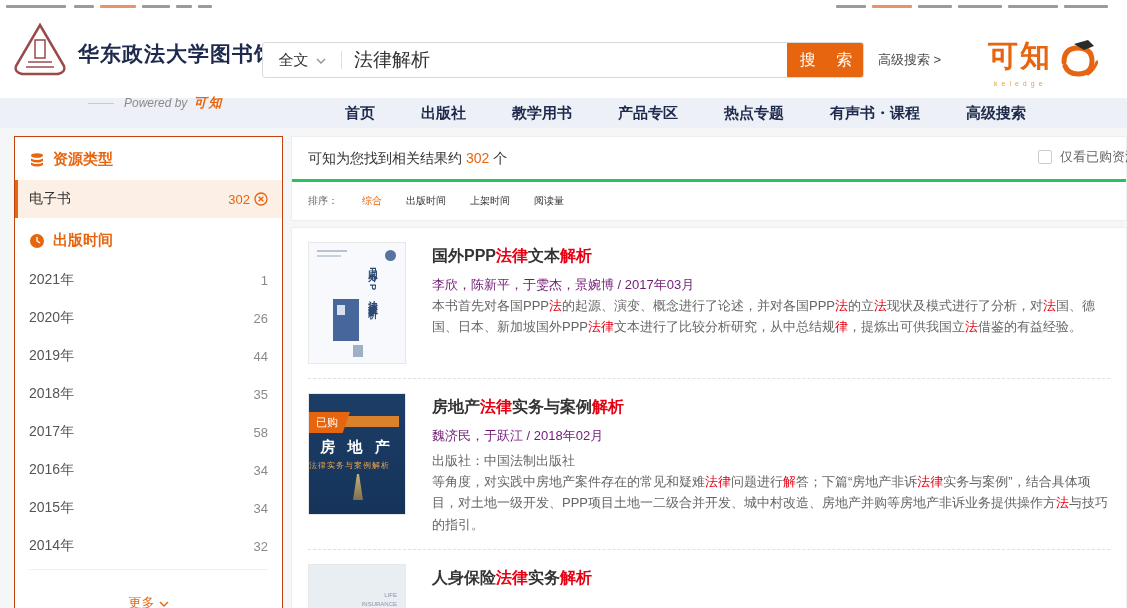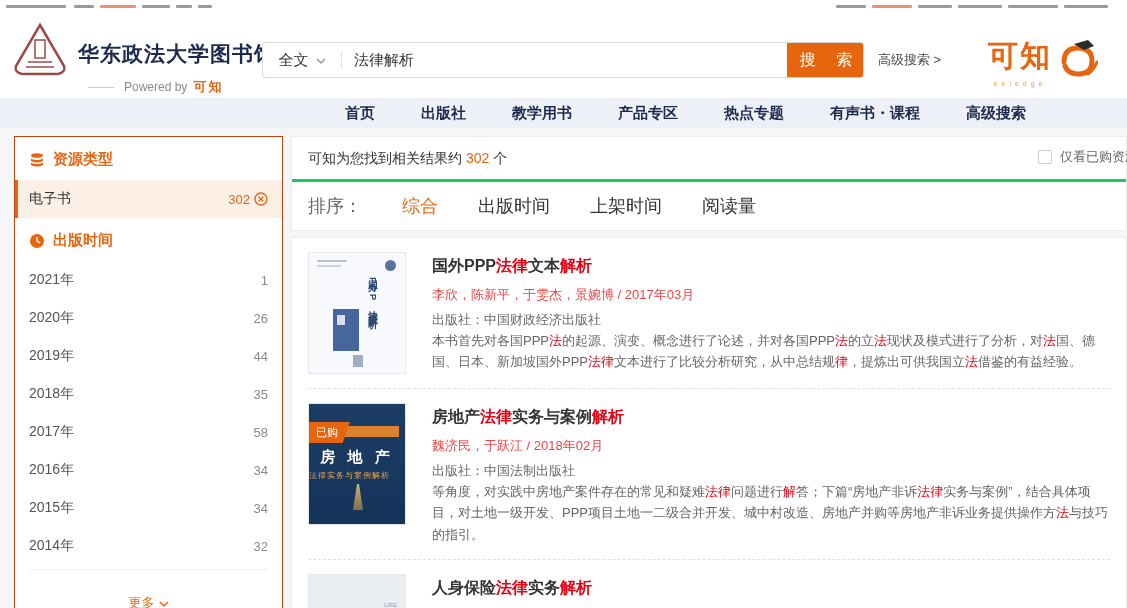--- a/index.html
+++ b/index.html
@@ -8,31 +8,31 @@
 
   
   .topbar { height:10px; background:#fff; position:relative; overflow:hidden; }
   .topbar i { position:absolute; bottom:2px; height:3px; background:#9a9aa2; border-radius:1px; }
   .topbar i.or { background:#e8936a; }
 
   
   .header { position:relative; height:88px; background:#fff; }
   .emblem { position:absolute; left:12px; top:12px; width:56px; height:58px; }
   .lib-name { position:absolute; left:78px; top:30px; font-size:21px; font-weight:bold; color:#1e2a4d; letter-spacing:1px; }
-  .powered { position:absolute; left:88px; top:68px; font-size:12px; color:#8b8b8b; }
+  .powered { position:absolute; left:88px; top:84px; font-size:12px; color:#8b8b8b;font-style:italic; }
   .powered .dash { display:inline-block; width:26px; height:1px; background:#ccc; vertical-align:middle; margin-right:10px; }
   .powered b { color:#e8650f; font-size:13px; margin-left:6px; letter-spacing:2px; }
 
   .search-wrap { position:absolute; left:262px; top:32px; width:602px; height:36px;
     border:1px solid #d9d9d9; border-radius:3px; display:flex; align-items:stretch; background:#fff; }
   .scope { width:78px; display:flex; align-items:center; justify-content:center; gap:7px;
     font-size:15px; color:#333; cursor:pointer; }
   .scope svg { margin-top:2px; }
   .search-divider { width:1px; background:#e0e0e0; margin:8px 0; }
-  .search-input { flex:1; border:none; outline:none; font-size:15px; color:#333; padding:0 12px;
+  .search-input { flex:1; border:none; outline:none; font-size:19px; color:#333; padding:0 12px;
     font-family:inherit; background:transparent; }
   .search-btn { width:76px; background:#e8650f; color:#fff; border:none; font-size:16px;
     letter-spacing:8px; padding-left:10px; cursor:pointer; border-radius:0 2px 2px 0; font-family:inherit; }
   .advanced { position:absolute; left:878px; top:41px; font-size:13px; color:#4a4a4a; text-decoration:none; }
 
   .keledge { position:absolute; left:988px; top:26px; width:128px; height:52px; }
   .keledge .kz { font-size:30px; font-weight:bold; color:#e8650f; letter-spacing:2px; float:left; line-height:40px; }
   .keledge .swoosh { float:left; margin-left:2px; }
   .keledge .sub { clear:both; display:block; font-size:7px; color:#e8a050; letter-spacing:4px; margin-left:6px; }
 
@@ -58,33 +58,33 @@
   .more-row svg { vertical-align:middle; margin-left:4px; }
 
   
   .main { flex:1; min-width:0; }
   .summary-card { background:#fff; border:1px solid #eee; margin-bottom:6px; position:relative; }
   .summary-row { padding:13px 16px 11px; font-size:14px; color:#333; border-bottom:3px solid #22c55e; }
   .summary-row .count { color:#e8650f; margin:0 4px; }
   .purchased { position:absolute; right:-12px; top:11px; display:flex; align-items:center; gap:8px;
     font-size:13px; color:#666; white-space:nowrap; cursor:pointer; }
   .purchased .cb { width:14px; height:14px; border:1px solid #ccc; border-radius:2px; background:#fff; }
-  .sort-row { display:flex; align-items:center; padding:12px 16px; font-size:18px; color:#666; gap:40px; }
+  .sort-row { display:flex; align-items:center; padding:12px 16px; font-size:10px; color:#666; gap:24px; }
   .sort-row .opt { color:#333; cursor:pointer; text-decoration:none; }
   .sort-row .opt.active { color:#e8650f; }
 
   .results-card { background:#fff; border:1px solid #eee; padding:0 16px; }
   .result { display:flex; gap:26px; padding:14px 0; }
   .result + .result { border-top:1px dashed #e0e0e0; }
   .cover { position:relative; width:98px; height:122px; flex:none; border:1px solid #e8e8e8; overflow:hidden; }
   .badge { position:absolute; top:0; left:0; background:#e8650f; color:#fff; font-size:11px;
     padding:3px 12px 3px 7px; clip-path:polygon(0 0,100% 0,82% 100%,0 100%); z-index:2;margin-top:18px; }
   .rtext { flex:1; min-width:0; padding-top:4px; }
   .rtitle { font-size:16px; font-weight:bold; color:#333; cursor:pointer; }
-  .rmeta { font-size:13px; color:#ef4444; margin-top:9px; }
+  .rmeta { font-size:13px; color:#701a75; margin-top:9px; }
   .rpub { font-size:13px; color:#666; margin-top:7px; }
   .rdesc { font-size:13px; color:#666; margin-top:1px; line-height:1.65; }
   .hl { color:#e60012; }
   .rtitle .hl { font-weight:bold; }
 
   
   .cov1 { background:#f7f9fc; }
   .cov1 .a1 { position:absolute; left:8px; top:7px; width:30px; height:2px; background:#b9c2cf; }
   .cov1 .a2 { position:absolute; left:8px; top:12px; width:24px; height:2px; background:#c8d0da; }
   .cov1 .emb { position:absolute; right:9px; top:7px; width:11px; height:11px; border-radius:50%;
@@ -266,21 +266,20 @@
           <i class="a1"></i>
             <i class="a2"></i>
             <i class="emb"></i>
           <span class="vt">国外PPP法律文本解析</span>
           <i class="img"></i>
             <i class="pm"></i>
         </div>
         <div class="rtext">
           <div class="rtitle"><span>国外PPP</span><span class="hl">法律</span><span>文本</span><span class="hl">解析</span></div>
           <div class="rmeta"><span>李欣，陈新平，于雯杰，景婉博 / 2017年03月</span></div>
-          <div class="rpub">出版社：中国财政经济出版社</div>
           <div class="rdesc"><span>本书首先对各国PPP</span><span class="hl">法</span><span>的起源、演变、概念进行了论述，并对各国PPP</span><span class="hl">法</span><span>的立</span><span class="hl">法</span><span>现状及模式进行了分析，对</span><span class="hl">法</span><span>国、德国、日本、新加坡国外PPP</span><span class="hl">法律</span><span>文本进行了比较分析研究，从中总结规</span><span class="hl">律</span><span>，提炼出可供我国立</span><span class="hl">法</span><span>借鉴的有益经验。</span></div>
         </div>
       </div>
 
       <div class="result">
         <div class="cover cov2">
           <span class="badge">已购</span>
           <i class="band"></i>
           <span class="t1">房 地 产</span>
           <span class="t2">法律实务与案例解析</span>

